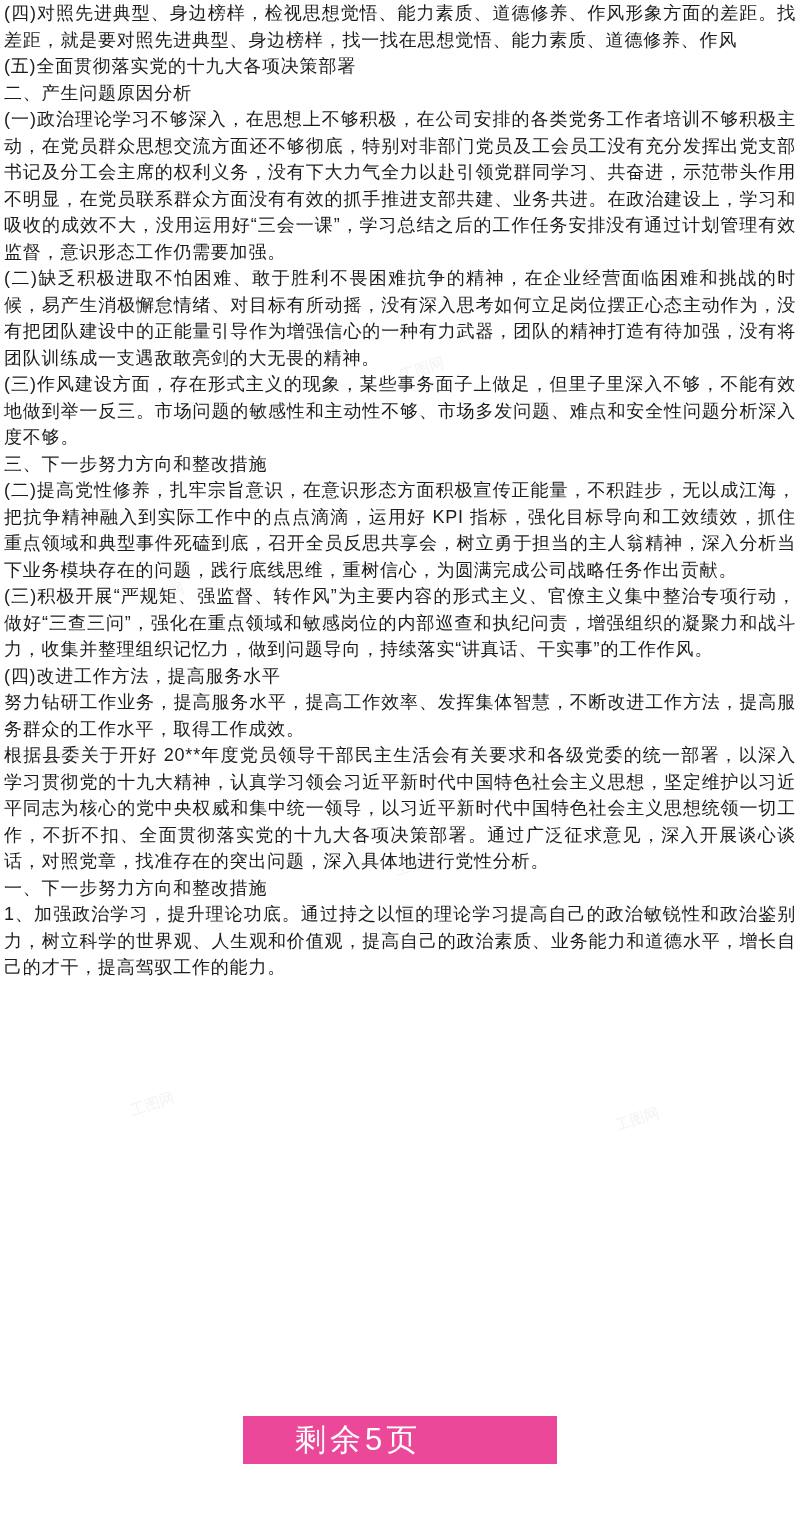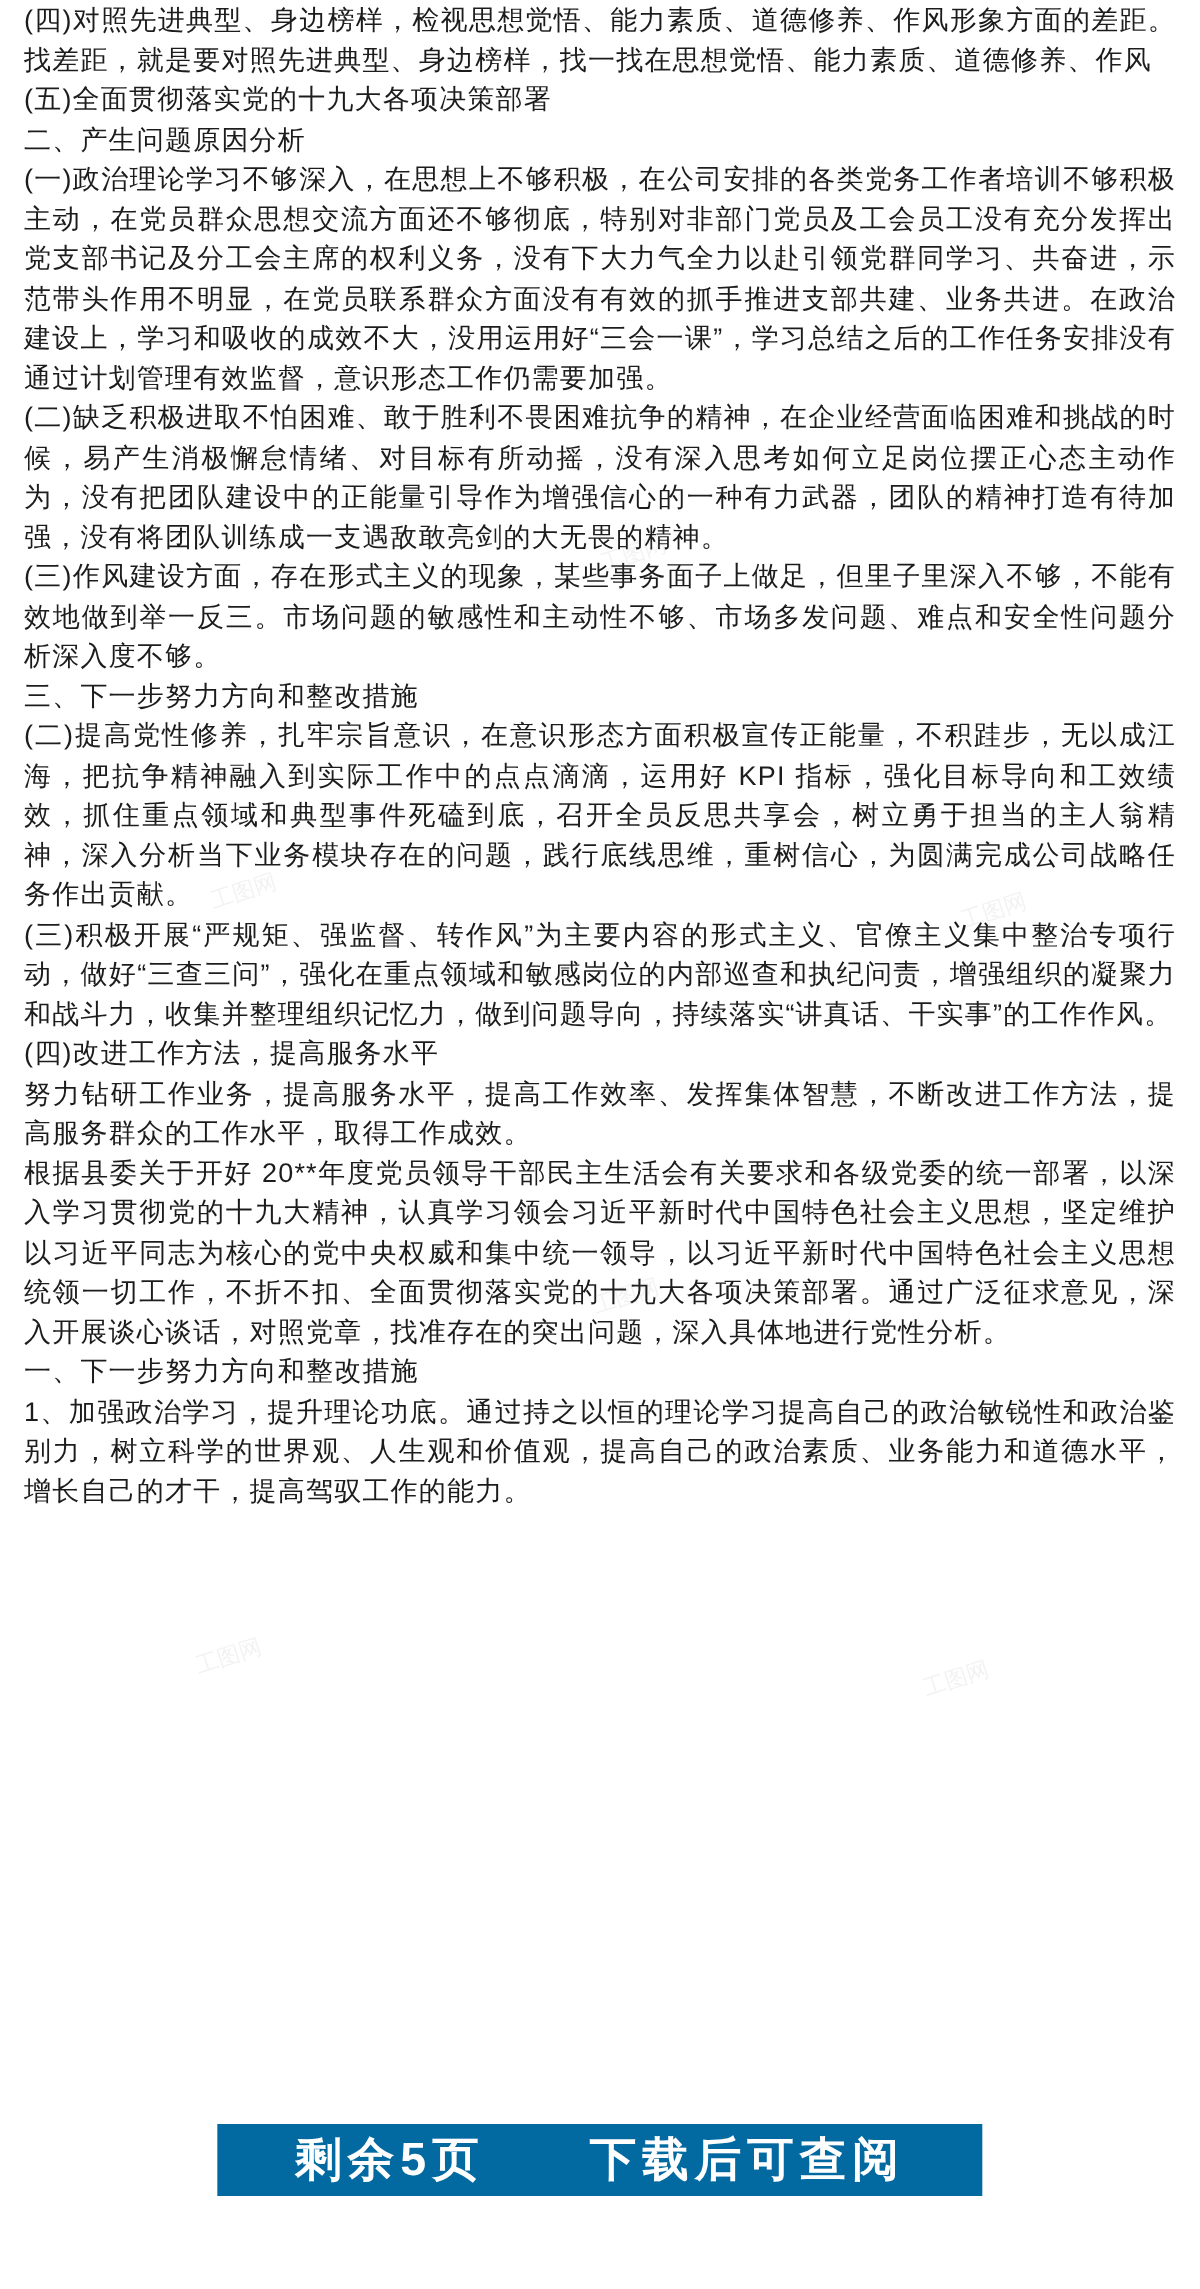--- a/index.html
+++ b/index.html
@@ -10,21 +10,21 @@
   .page {
     position: relative;
     width: 800px;
     height: 1526px;
     background: #ffffff;
     overflow: hidden;
     font-family: "Liberation Sans", "DejaVu Sans", sans-serif;
     color: #1c1c1c;
   }
   .content {
-    padding: 0 16px;
+    padding: 0 4px;
     font-size: 18px;
     line-height: 26.5px;
     letter-spacing: 0.8px;
     text-align: justify;
     text-justify: inter-ideograph;
   }
   .content p {
     margin: 0;
   }
   
@@ -33,31 +33,32 @@
   }
   
   .gap-after {
     margin-bottom: 46px;
   }
   .banner {
     position: absolute;
     top: 1416px;
     left: 50%;
     transform: translateX(-50%);
-    background: #0369a1;
+    background: #ec4899;
     color: #ffffff;
-    font-weight: bold;
+    font-weight: normal;
     font-size: 31px;
     line-height: 48px;
     height: 48px;
     padding: 0 52px;
     display: flex;
     gap: 70px;
     white-space: nowrap;
     letter-spacing: 4px;
+    flex-direction: column;
   }
   .watermark {
     position: absolute;
     color: #8a8a8a;
     opacity: 0.10;
     font-size: 15px;
     transform: rotate(-18deg);
     pointer-events: none;
     white-space: nowrap;
     user-select: none;

